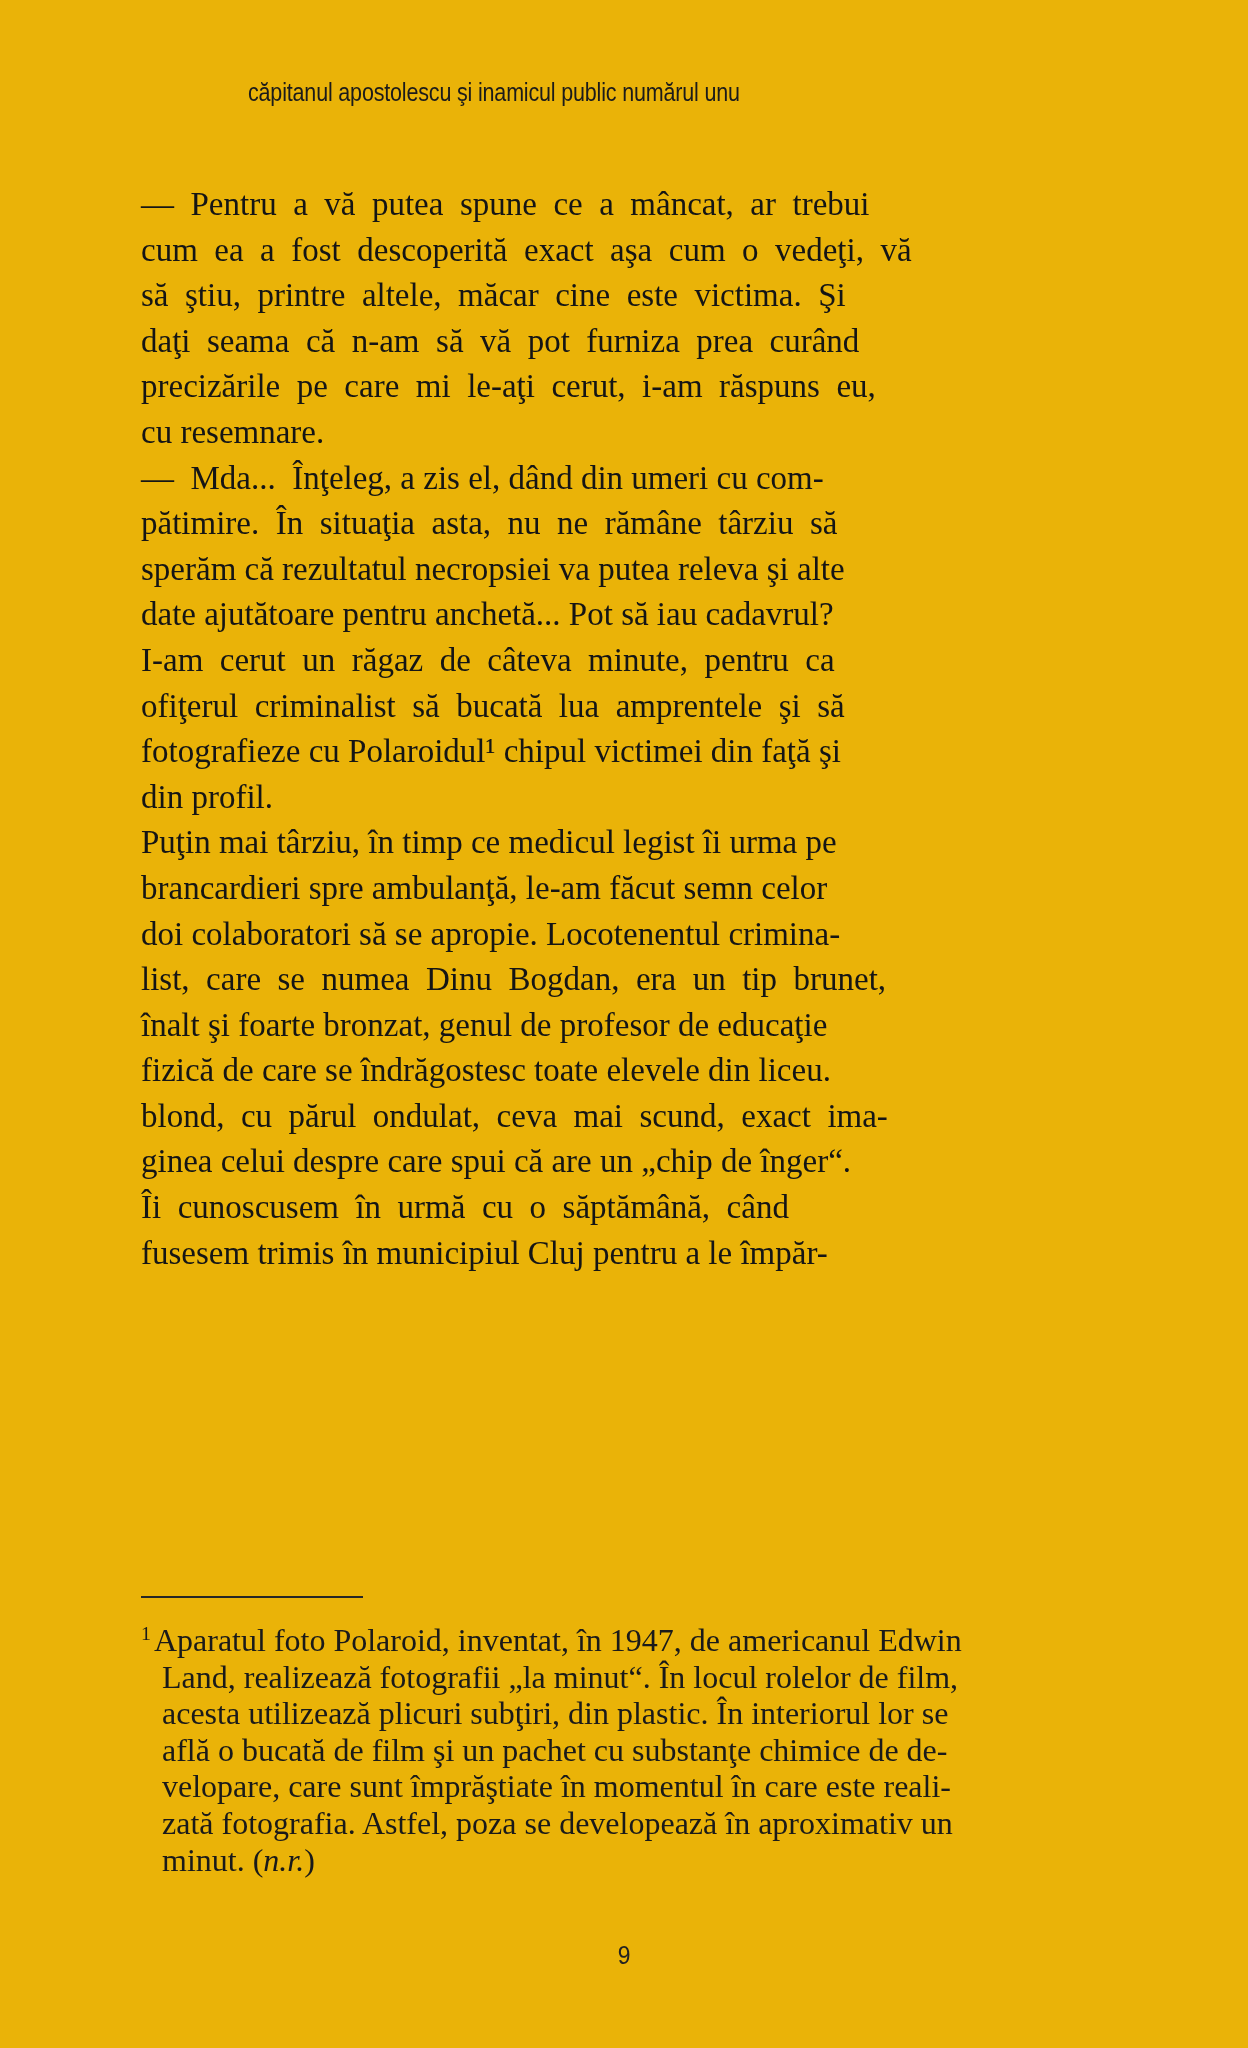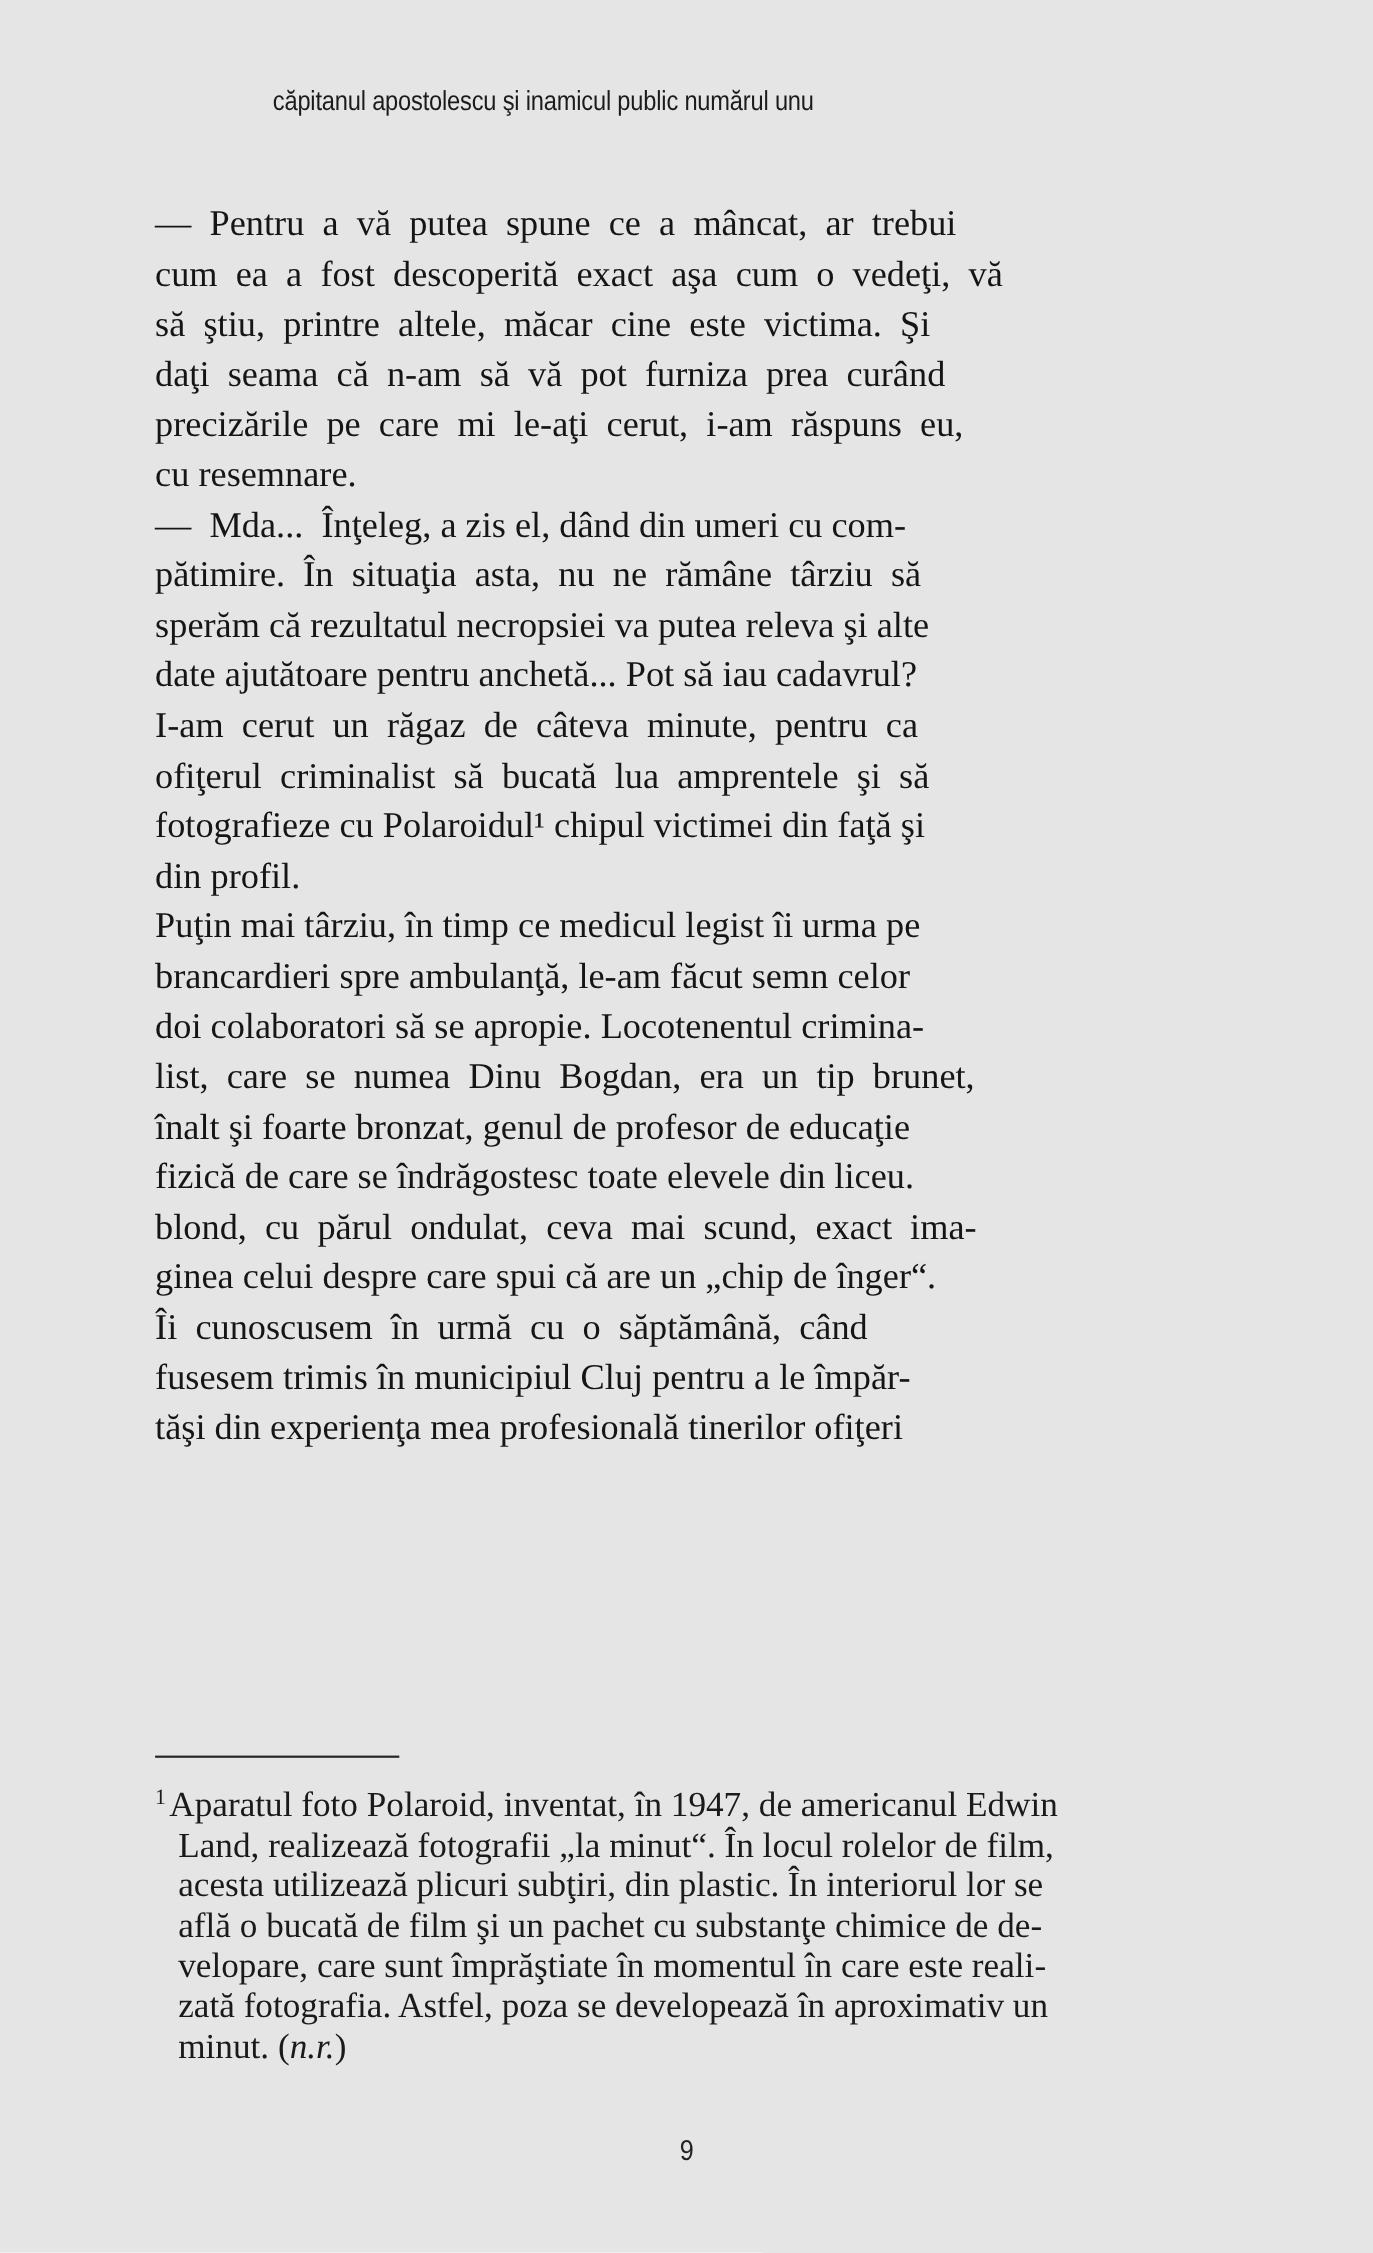--- a/index.html
+++ b/index.html
@@ -6,21 +6,21 @@
   html, body {
     margin: 0;
     padding: 0;
     background: #ffffff;
   }
 
   .page {
     position: relative;
     width: 1248px;
     height: 2048px;
-    background: #e5e5e5;
+    background: #eab308;
     overflow: hidden;
     box-sizing: border-box;
   }
 
   
   .running-head {
     position: absolute;
     left: 248px;
     top: 78px;
     width: 760px;
@@ -150,21 +150,20 @@
       <span class="ln">list,  care  se  numea  Dinu  Bogdan,  era  un  tip  brunet,</span>
       <span class="ln">înalt şi foarte bronzat, genul de profesor de educaţie</span>
       <span class="ln">fizică de care se îndrăgostesc toate elevele din liceu.</span>
       <span class="ln">blond,  cu  părul  ondulat,  ceva  mai  scund,  exact  ima-</span>
       <span class="ln">ginea celui despre care spui că are un „chip de înger“.</span>
     </p>
 
     <p>
       <span class="ln">Îi  cunoscusem  în  urmă  cu  o  săptămână,  când</span>
       <span class="ln">fusesem trimis în municipiul Cluj pentru a le împăr-</span>
-      <span class="ln">tăşi din experienţa mea profesională tinerilor ofiţeri</span>
     </p>
 
   </div>
 
   <div class="footnote-rule"></div>
 
   <div class="footnote">
     <span class="fl"><span class="fmark">1</span><span>Aparatul foto Polaroid, inventat, în 1947, de americanul Edwin</span></span>
     <span class="fl hang">Land, realizează fotografii „la minut“. În locul rolelor de film,</span>
     <span class="fl hang">acesta utilizează plicuri subţiri, din plastic. În interiorul lor se</span>

